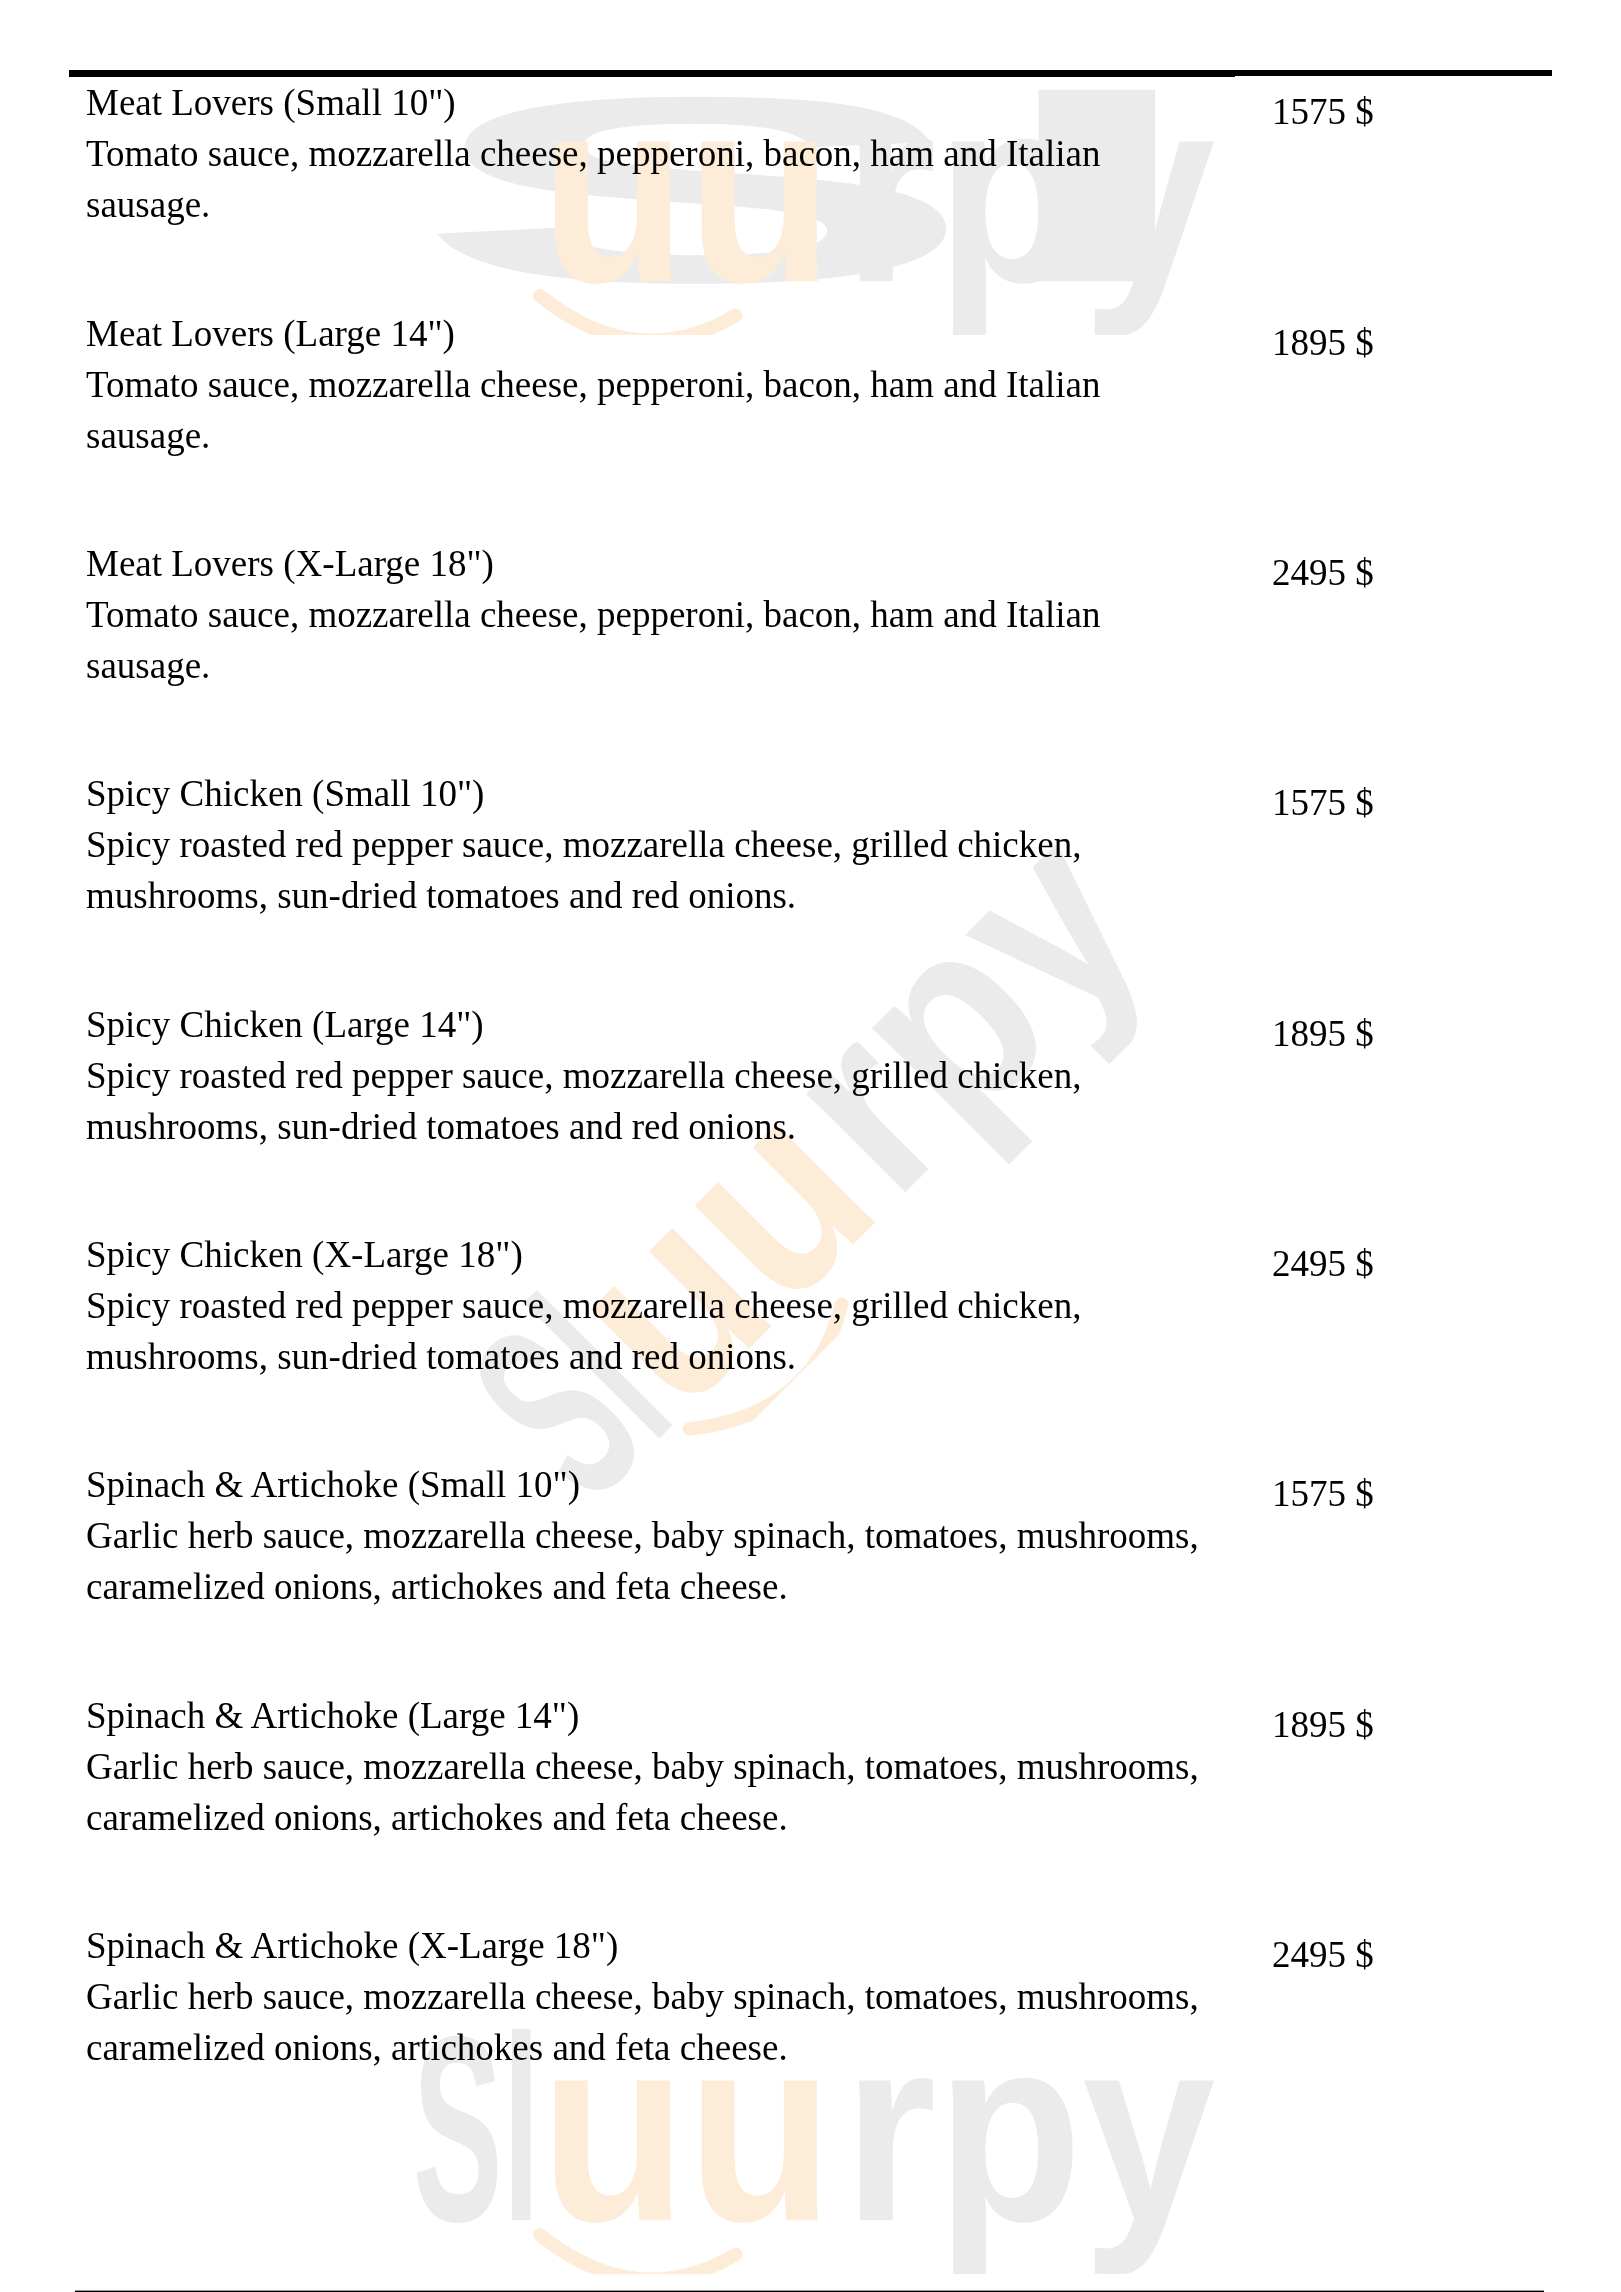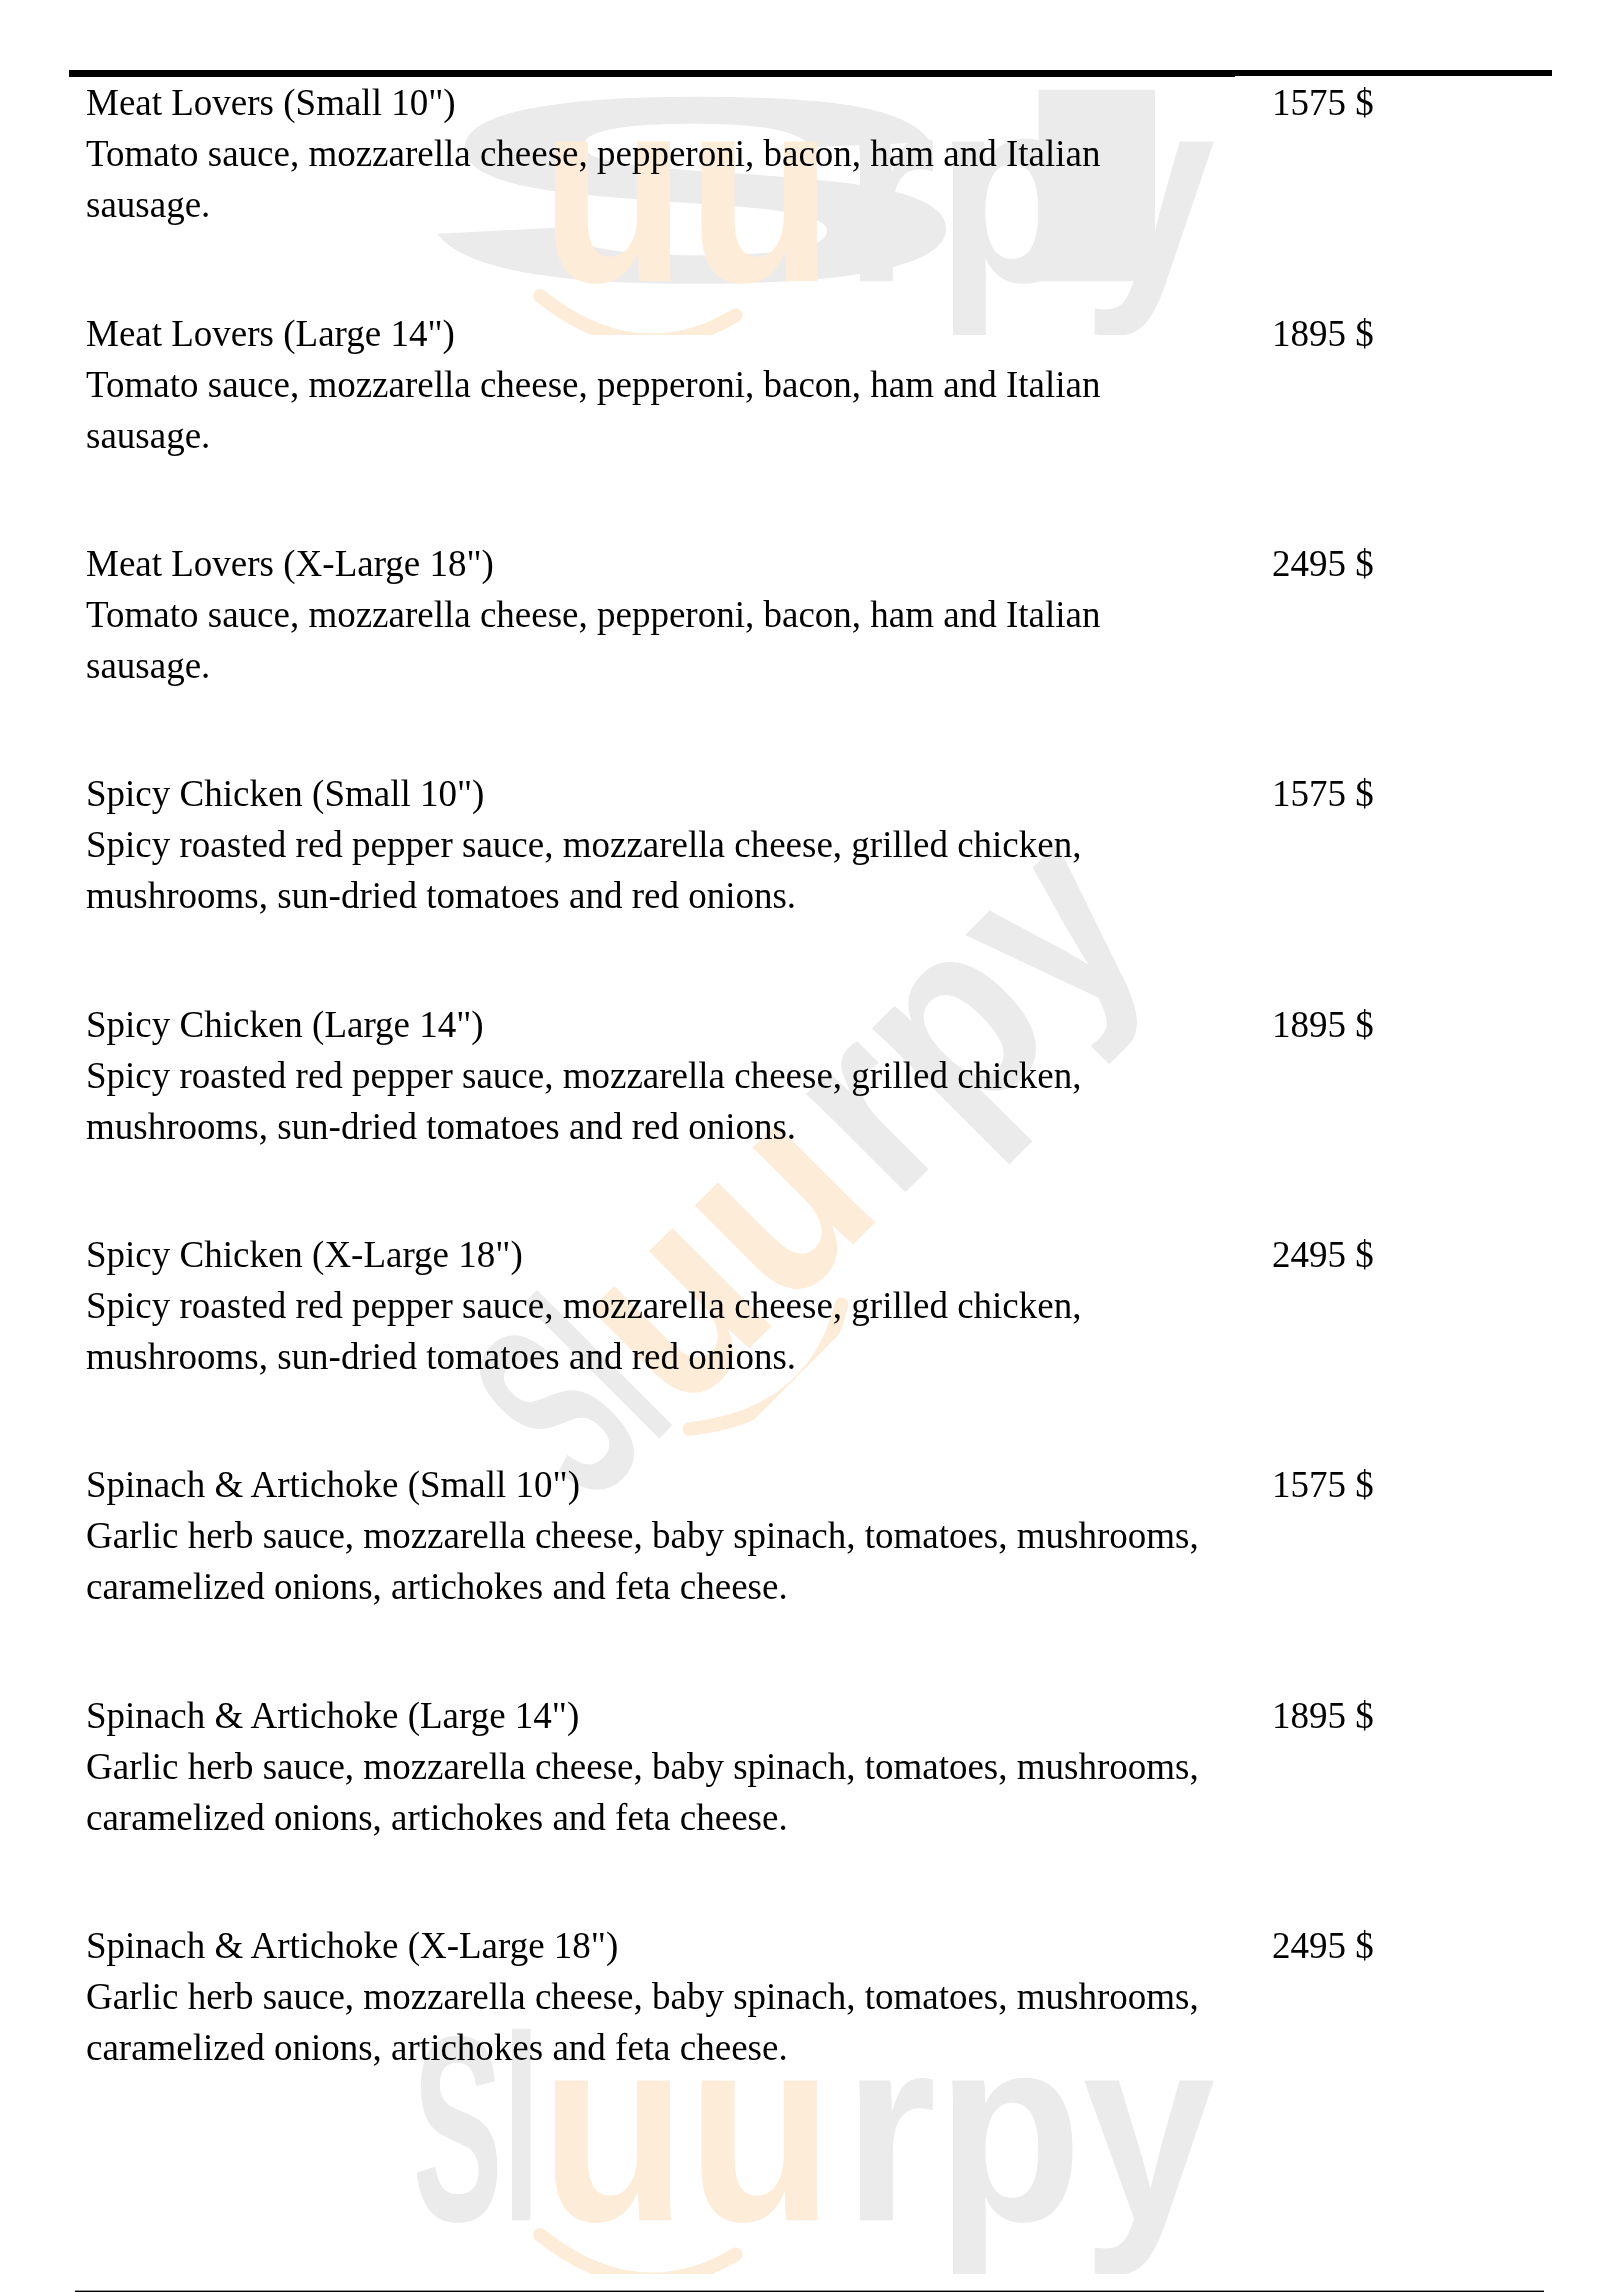--- a/index.html
+++ b/index.html
@@ -70,21 +70,21 @@
       left: 0;
       top: 0;
       width: 1147px;
       font-size: 37px;
       line-height: 51px;
     }
     .item-title, .item-desc { display: block; }
     .item-price {
       position: absolute;
       left: 1186px;
-      top: 0;
+      top: 9px;
       font-size: 37px;
       line-height: 51px;
       white-space: nowrap;
     }
   </style>
 </head>
 <body>
 
 <div class="watermark" style="left:412px; top:61px;">
   <svg viewBox="0 0 820 280">

